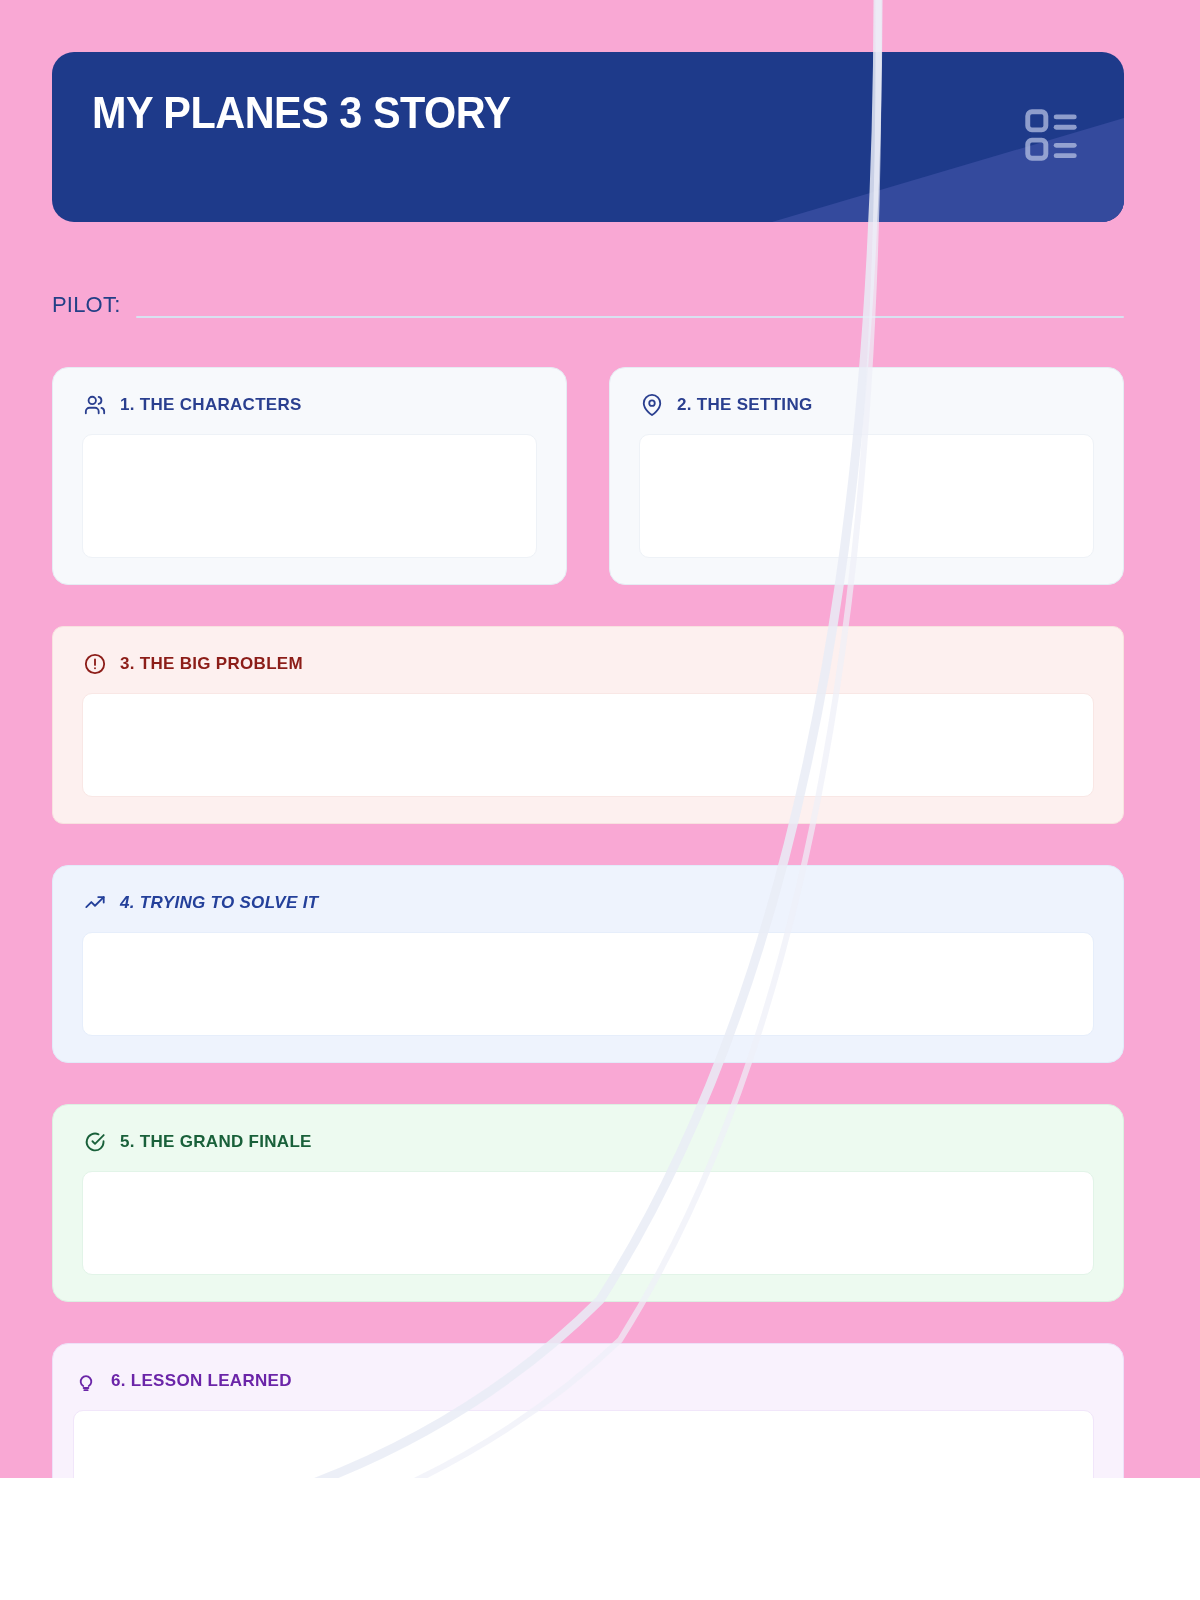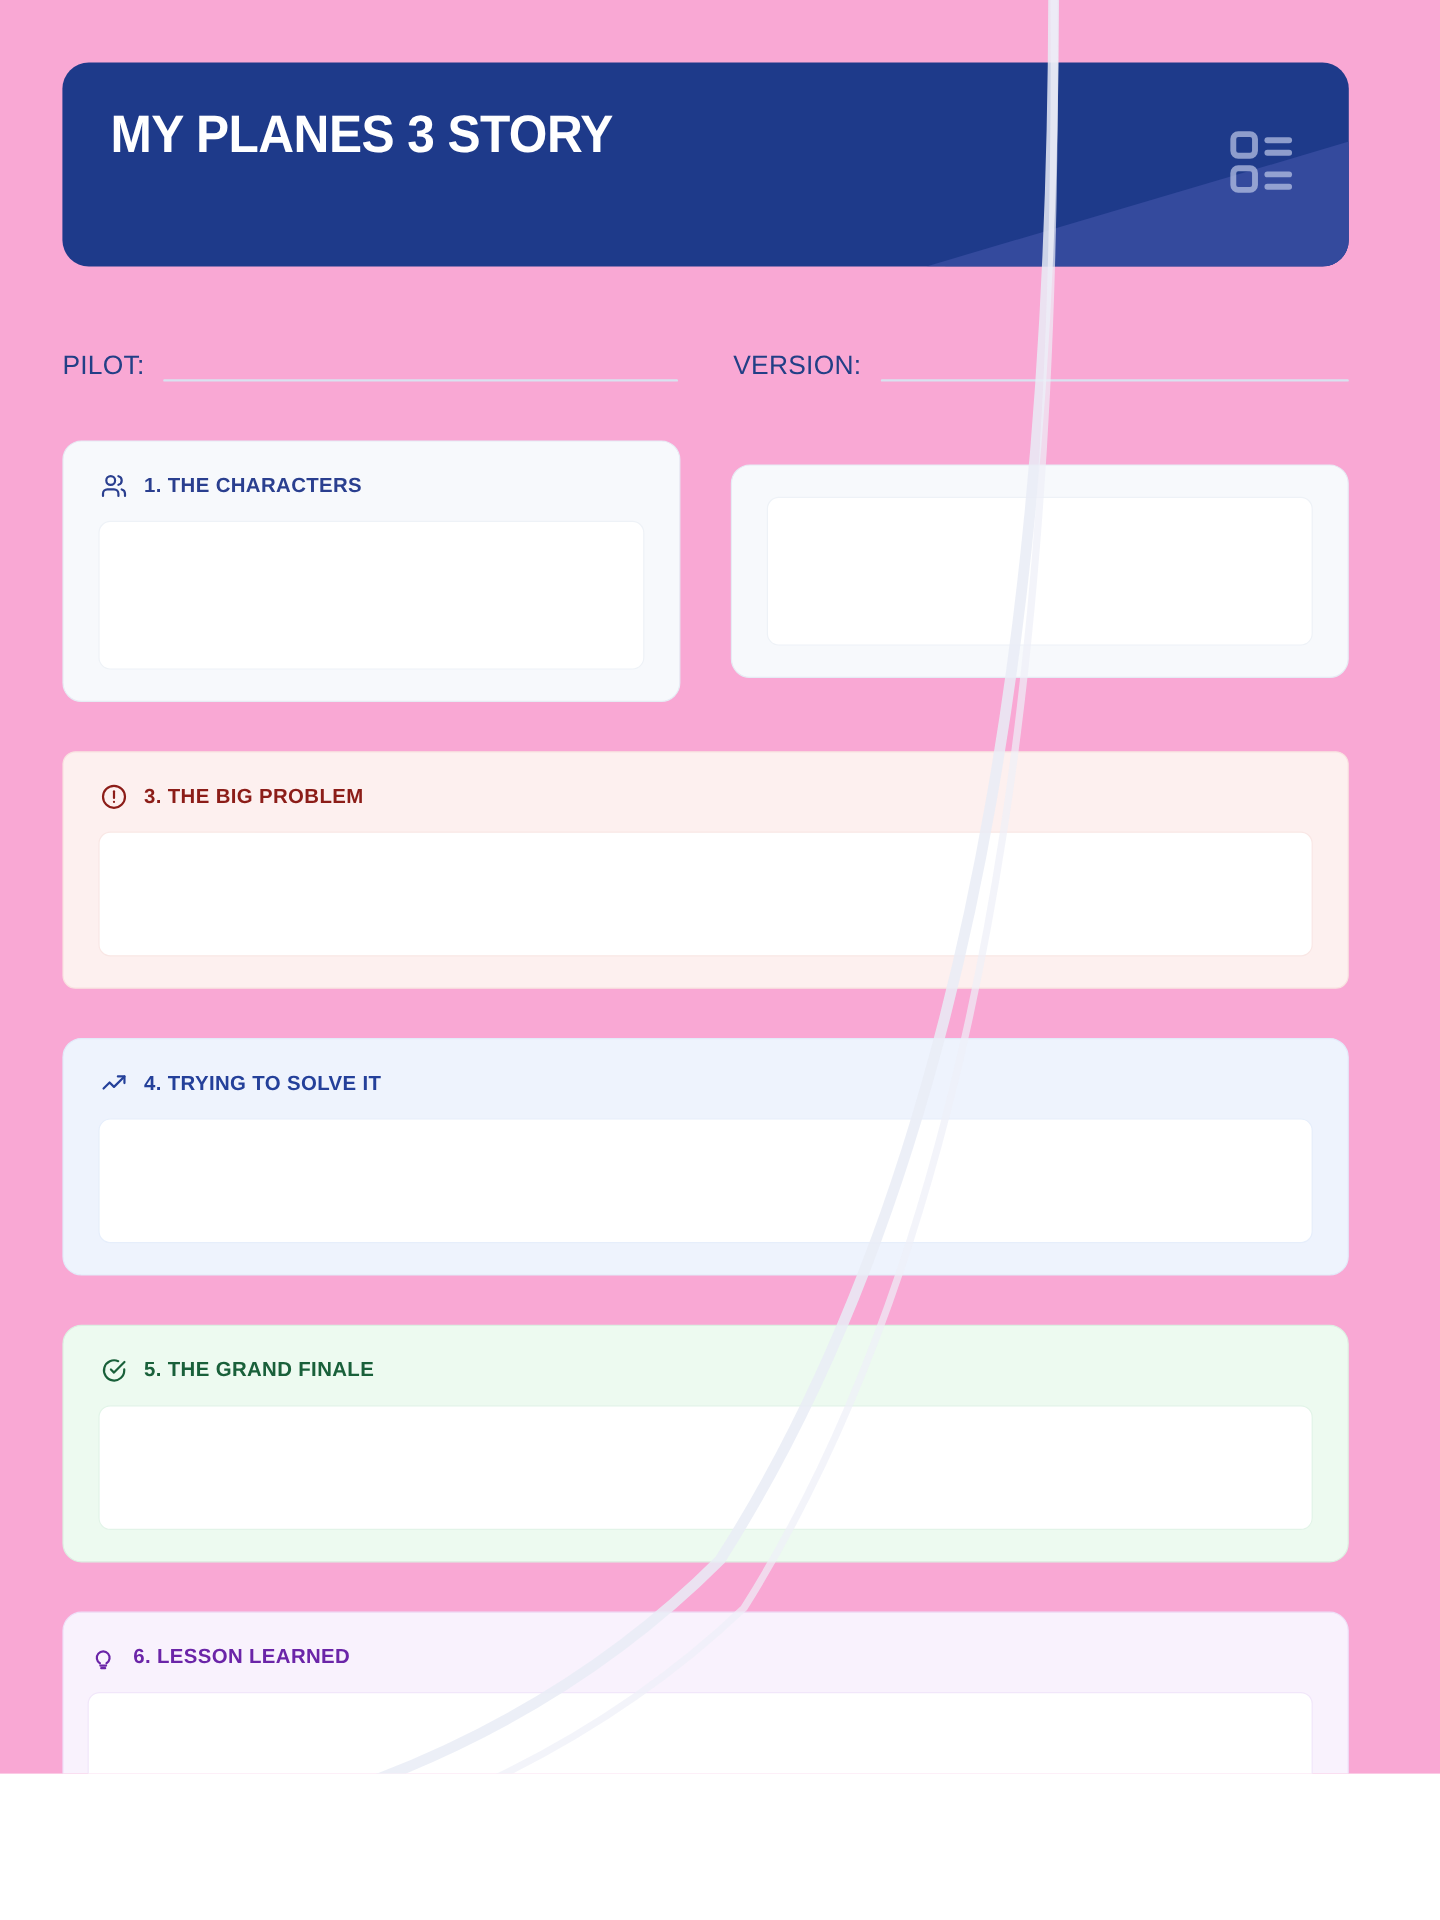--- a/index.html
+++ b/index.html
@@ -163,21 +163,21 @@
     height: 124px;
   }
   .card-half .card-writebox { height: 124px; }
 
   
   .card.v-problem { background: #fdf0ef; border-color: #f8e2e0; border-radius: 11px; }
   .card.v-problem .card-title { color: #8c1d18; }
   .card.v-problem .card-writebox { border-color: #f9e7e5; height: 104px; }
 
   .card.v-solve { background: #eef3fd; border-color: #e2ebfa; }
-  .card.v-solve .card-title { color: #24409a; }
+  .card.v-solve .card-title { color: #24409a; font-style: italic; }
   .card.v-solve .card-writebox { border-color: #e6eefb; height: 104px; }
 
   .card.v-finale { background: #edfaf0; border-color: #dcf0e2; }
   .card.v-finale .card-title { color: #19603a; }
   .card.v-finale .card-writebox { border-color: #e2f4e8; height: 104px; }
 
   .card.v-lesson { background: #f9f2fd; border-color: #eee0f8; }
   .card.v-lesson .card-title { color: #6b25a8; }
   .card.v-lesson .card-writebox { border-color: #f1e6fa; height: 104px; }
 </style>
@@ -208,24 +208,20 @@
       <line x1="14" y1="5" x2="21" y2="5"></line>
       <line x1="14" y1="9" x2="21" y2="9"></line>
       <line x1="14" y1="16" x2="21" y2="16"></line>
       <line x1="14" y1="20" x2="21" y2="20"></line>
     </svg>
   </div>
 
   <div id="meta-row">
     <div class="meta-field">
       <span class="meta-label">PILOT:</span>
-      <span class="meta-line"></span>
-    </div>
-    <div class="meta-field">
-      <span class="meta-label">VERSION:</span>
       <span class="meta-line"></span>
     </div>
   </div>
 
   <div id="cards">
 
     <div class="card-row-two">
 
       <div class="card card-half">
         <div class="card-head">
@@ -234,20 +230,27 @@
             <circle cx="9" cy="7" r="4"></circle>
             <path d="M22 21v-2a4 4 0 0 0-3-3.87"></path>
             <path d="M16 3.13a4 4 0 0 1 0 7.75"></path>
           </svg>
           <span class="card-title">1. THE CHARACTERS</span>
         </div>
         <div class="card-writebox"></div>
       </div>
 
       <div class="card card-half">
+        <div class="card-head">
+          <svg class="card-icon" viewBox="0 0 24 24" fill="none" stroke="#2a3f8f" stroke-width="2" stroke-linecap="round" stroke-linejoin="round">
+            <path d="M21 10c0 7-9 13-9 13s-9-6-9-13a9 9 0 0 1 18 0z"></path>
+            <circle cx="12" cy="10" r="3"></circle>
+          </svg>
+          <span class="card-title">2. THE SETTING</span>
+        </div>
         <div class="card-writebox"></div>
       </div>
     </div>
 
     <div class="card card-full v-problem">
       <div class="card-head">
         <svg class="card-icon" viewBox="0 0 24 24" fill="none" stroke="#8c1d18" stroke-width="2" stroke-linecap="round" stroke-linejoin="round">
           <circle cx="12" cy="12" r="10"></circle>
           <line x1="12" y1="7" x2="12" y2="13"></line>
           <line x1="12" y1="16.6" x2="12" y2="16.7"></line>

